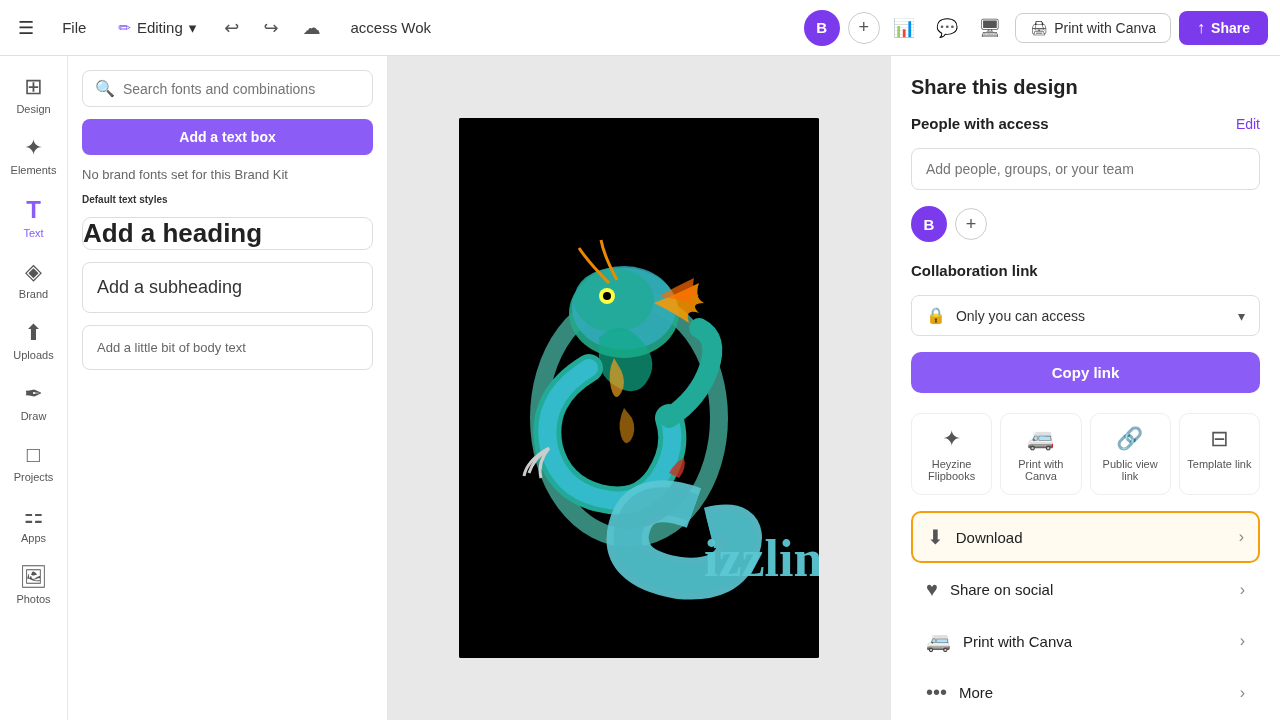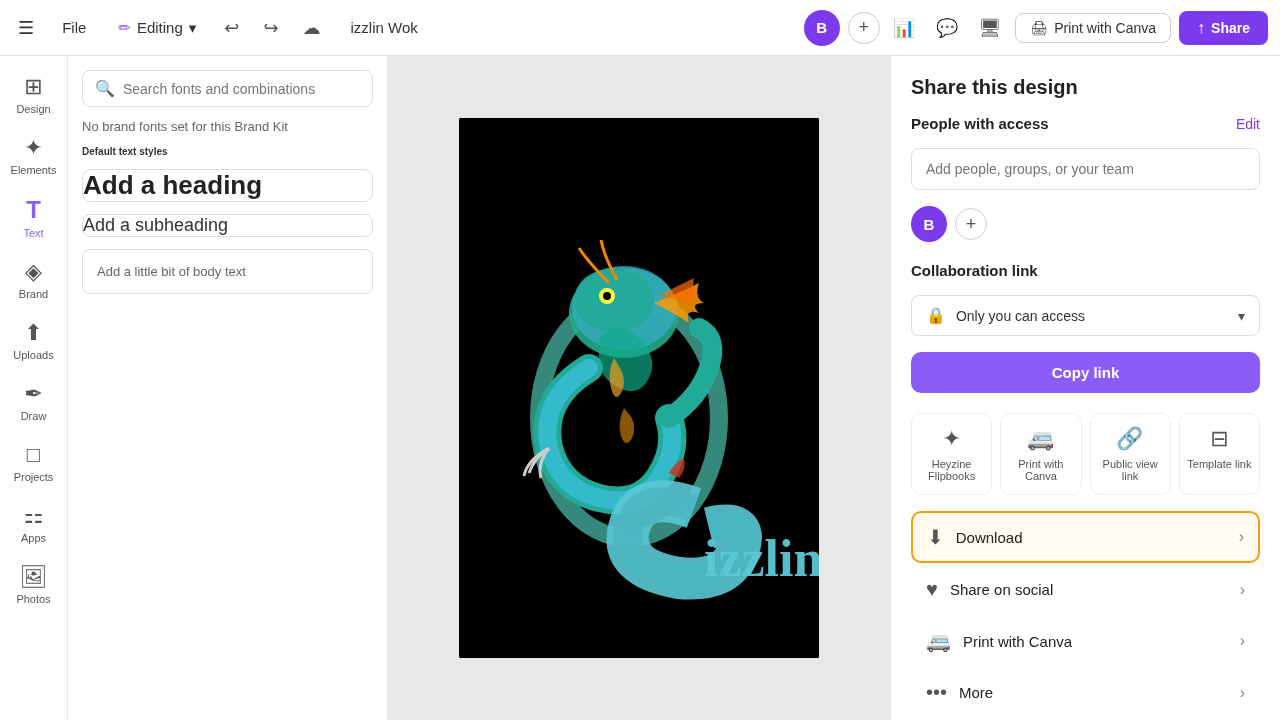--- a/index.html
+++ b/index.html
@@ -80,21 +80,21 @@
       background: #8B5CF6; color: white; border: none; border-radius: 8px;
       padding: 10px; font-size: 14px; font-weight: 600; cursor: pointer; width: 100%;
     }
     .brand-notice { font-size: 13px; color: #666; }
     .default-styles-label { font-size: 10px; font-weight: 600; color: #333; }
     .text-style-heading {
       border: 1px solid #ddd; border-radius: 9px; font-size: 26px;
       font-weight: 700; color: #222; cursor: pointer;
     }
     .text-style-subheading {
-      border: 1px solid #ddd; border-radius: 8px; font-size: 18px;
+      border: 1px solid #ddd; border-radius: 8px; padding: 14px; font-size: 18px;
       color: #333; cursor: pointer;
     }
     .text-style-body {
       border: 1px solid #ddd; border-radius: 8px; padding: 14px; font-size: 13px;
       color: #666; cursor: pointer;
     }
 
     
     .canvas-area {
       flex: 1; background: #e8e8e8; display: flex; align-items: center; justify-content: center;
@@ -183,21 +183,21 @@
     </button>
     <button class="undo-btn">
       <span>↩</span>
     </button>
     <button class="redo-btn">
       <span>↪</span>
     </button>
     <button class="cloud-btn">
       <span>☁</span>
     </button>
-    <span class="project-name">izzlin Wok</span>
+    <span class="project-name">access Wok</span>
   </div>
   <div class="topbar-right">
     <button class="avatar-btn">
       <span>B</span>
     </button>
     <button class="add-people-btn">
       <span>+</span>
     </button>
     <button class="stats-btn">
       <span>📊</span>
@@ -258,20 +258,23 @@
       <span class="icon-sym">🖼</span>
       <span>Photos</span>
     </div>
   </div>
 
   <div class="left-panel scrollbar">
     <div class="search-box">
       <span>🔍</span>
       <input class="search-input" type="text" placeholder="Search fonts and combinations" style="">
     </div>
+    <button class="add-textbox-btn">
+      <span>Add a text box</span>
+    </button>
     <div class="brand-notice">No brand fonts set for this Brand Kit</div>
     <div class="default-styles-label">Default text styles</div>
     <div class="text-style-heading">Add a heading</div>
     <div class="text-style-subheading">Add a subheading</div>
     <div class="text-style-body">Add a little bit of body text</div>
   </div>
 
   <div class="canvas-area">
     <div class="canvas-content">
 

